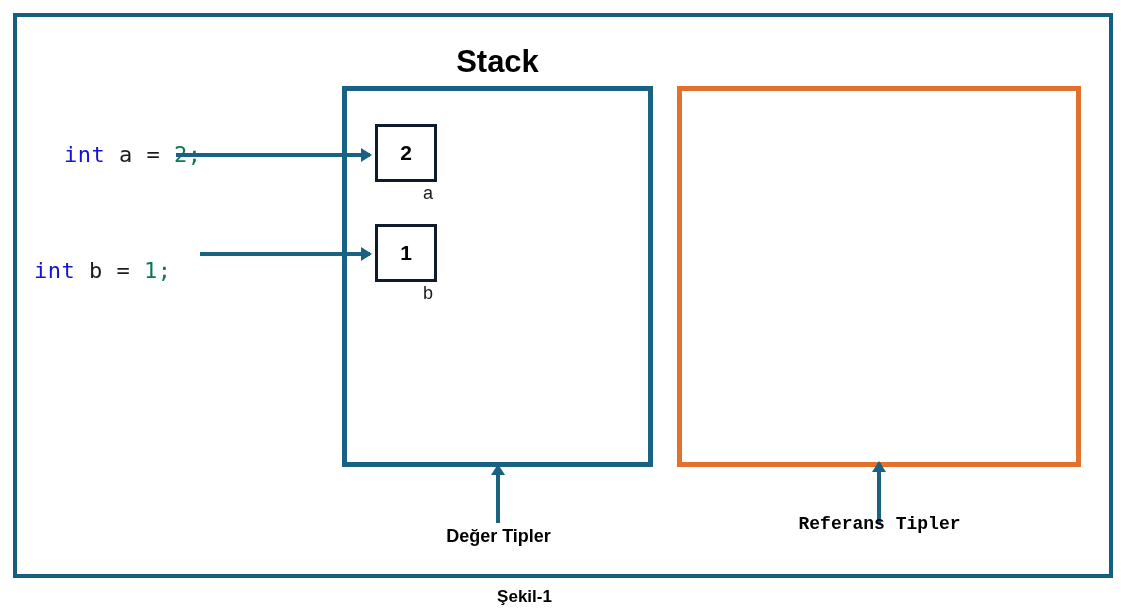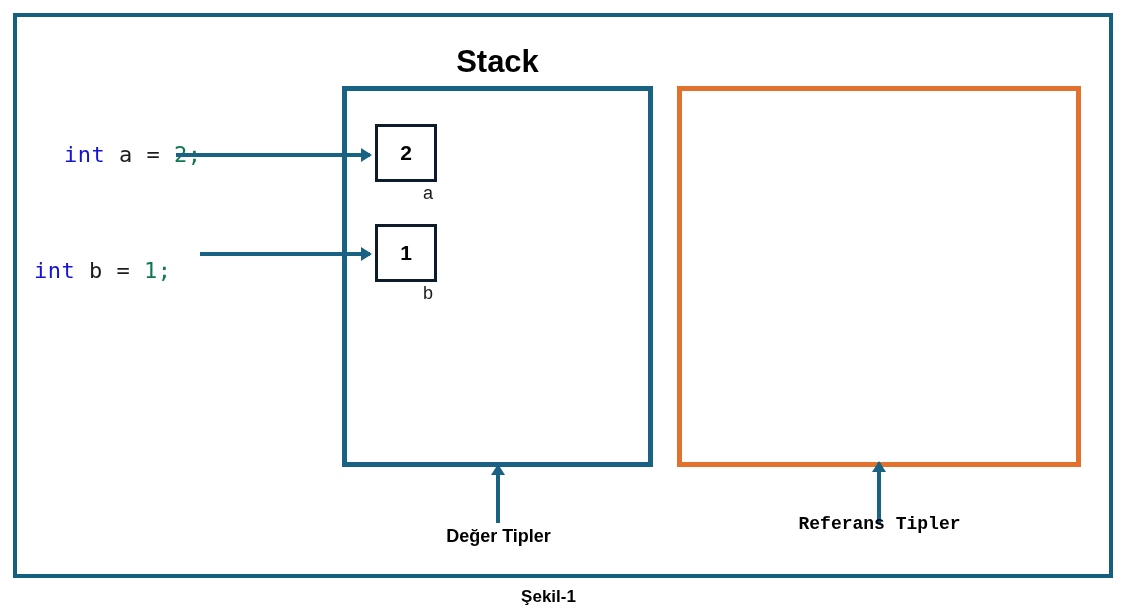--- a/index.html
+++ b/index.html
@@ -173,21 +173,20 @@
   #figure-caption {
     position: absolute;
     left: 0;
     top: 587px;
     width: 1049px;
     text-align: center;
     font-family: "Liberation Sans", sans-serif;
     font-weight: bold;
     font-size: 17px;
     color: #000000;
-    margin-left: 24px;
   }
 </style>
 </head>
 <body>
 
 <div id="canvas">
 
   <div class="outer-frame"></div>
 
   <div class="region-title" id="stack-title">Stack</div>

